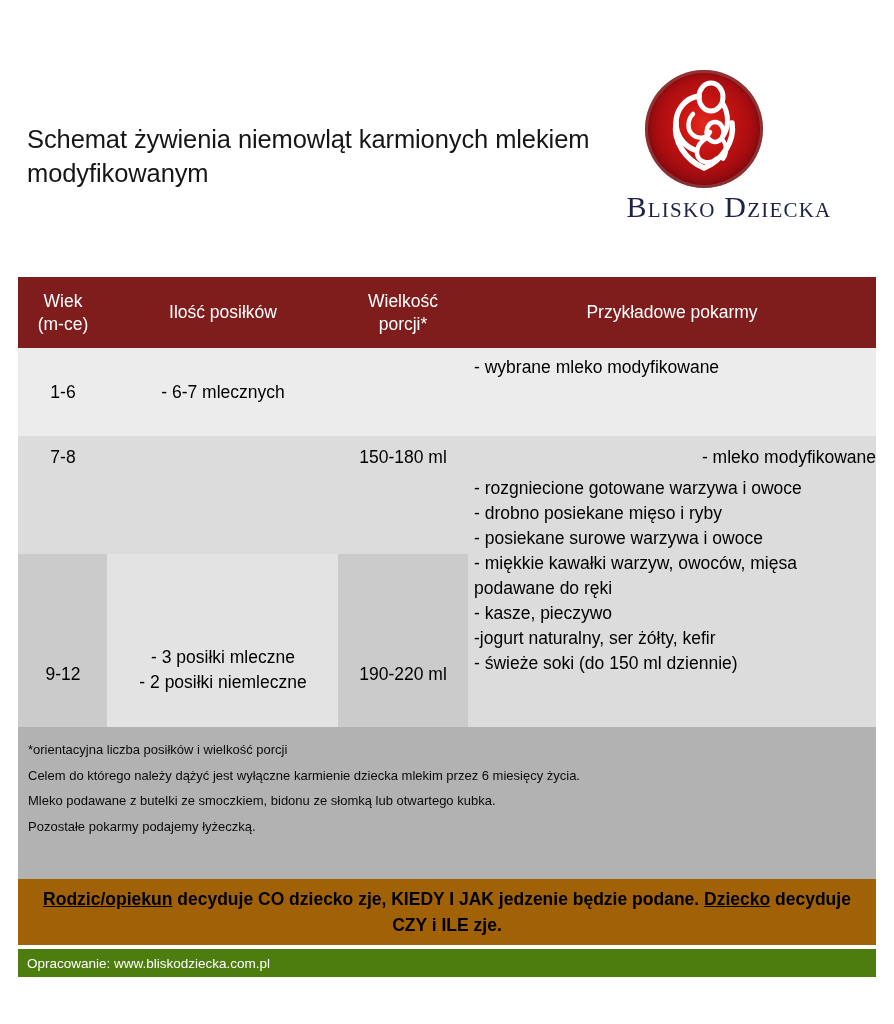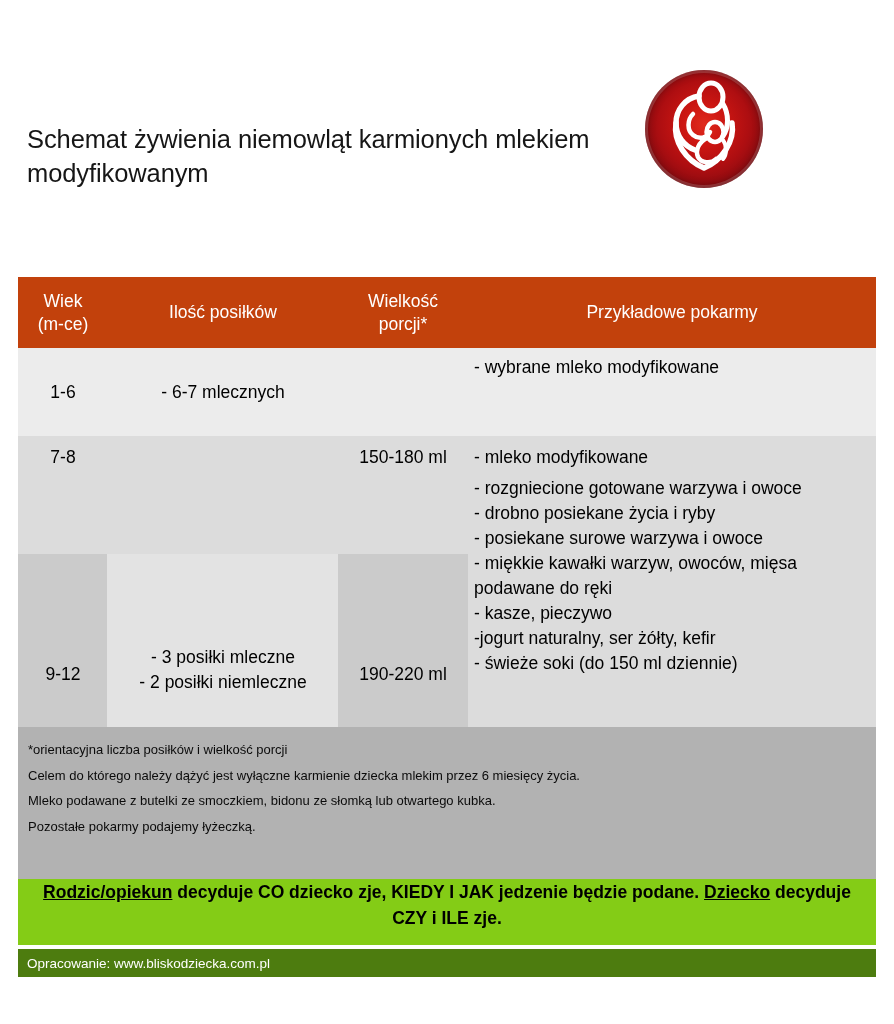--- a/index.html
+++ b/index.html
@@ -101,21 +101,21 @@
   .table-wrap {
     position: absolute;
     left: 18px;
     top: 277px;
     width: 858px;
   }
 
   .thead {
     position: relative;
     height: 71px;
-    background: #c2410c;
+    background: #7f1d1d;
     color: #ffffff;
   }
   .th {
     position: absolute;
     top: 0;
     height: 71px;
     display: flex;
     align-items: center;
     justify-content: center;
     text-align: center;
@@ -158,21 +158,21 @@
 
   
   .c-r1-wiek     { left: 0px;   top: 32px;  width: 90px;  }
   .c-r1-ilosc    { left: 90px;  top: 32px;  width: 230px; }
   .c-r1-porcja   { left: 320px; top: 7px;   width: 130px; }
   .c-r1-pokarmy  { left: 456px; top: 7px;   width: 402px; }
 
   
   .c-r2-wiek     { left: 0px;   top: 97px;  width: 90px;  }
   .c-r2-porcja   { left: 320px; top: 97px;  width: 130px; }
-  .c-r2-pokarmy  { left: 456px; top: 97px;  width: 402px; }
+  .c-r2-pokarmy  { left: 456px; top: 97px;  width: 402px; text-align: right; }
 
   
   .c-r3-wiek     { left: 0px;   top: 314px; width: 90px;  }
   .c-r3-ilosc    { left: 90px;  top: 297px; width: 230px; }
   .c-r3-porcja   { left: 320px; top: 314px; width: 130px; }
   .c-r3-pokarmy  { left: 456px; top: 128px; width: 402px; }
 
   .food-list { margin: 0; padding: 0; list-style: none; }
   .food-list li { font-size: 17.5px; line-height: 25px; }
 
@@ -192,22 +192,23 @@
     line-height: 25.5px;
     color: #0b0b0b;
   }
 
   .emphasis-block {
     position: absolute;
     left: 18px;
     top: 879px;
     width: 858px;
     height: 66px;
-    background: #84cc16;
+    background: #a16207;
     display: flex;
+    align-items: center;
     justify-content: center;
     box-sizing: border-box;
     padding: 0 12px;
   }
   .emphasis-text {
     text-align: center;
     font-size: 17.5px;
     line-height: 26px;
     font-weight: bold;
     color: #000000;
@@ -254,20 +255,21 @@
 
             <path d="M48 44 C42 50 42 60 48 65 C54 70 62 68 65 62" stroke-width="4.5"></path>
 
             <ellipse cx="70" cy="62" rx="8.5" ry="10" stroke-width="4.5"></ellipse>
 
             <path d="M62 68 C54 72 50 80 53 87 C56 93 66 94 71 89" stroke-width="4.5"></path>
             <path d="M78 70 C82 76 82 84 78 89" stroke-width="4"></path>
           </g>
         </svg>
       </div>
+      <div class="logo-wordmark">Blisko Dziecka</div>
     </div>
   </div>
 
   <div class="table-wrap">
 
     <div class="thead">
       <div class="th th-wiek">
         <div>
           <div>Wiek</div>
           <div>(m-ce)</div>
@@ -310,21 +312,21 @@
 
       <div class="cell cell-center c-r3-wiek">9-12</div>
       <div class="cell cell-center c-r3-ilosc">
         <div>- 3 posiłki mleczne</div>
         <div>- 2 posiłki niemleczne</div>
       </div>
       <div class="cell cell-center c-r3-porcja">190-220 ml</div>
       <div class="cell cell-left c-r3-pokarmy">
         <ul class="food-list">
           <li>- rozgniecione gotowane warzywa i owoce</li>
-          <li>- drobno posiekane życia i ryby</li>
+          <li>- drobno posiekane mięso i ryby</li>
           <li>- posiekane surowe warzywa i owoce</li>
           <li>- miękkie kawałki warzyw, owoców, mięsa podawane do ręki</li>
           <li>- kasze, pieczywo</li>
           <li> -jogurt naturalny, ser żółty, kefir</li>
           <li>- świeże soki (do 150 ml dziennie)</li>
         </ul>
       </div>
 
     </div>
   </div>

